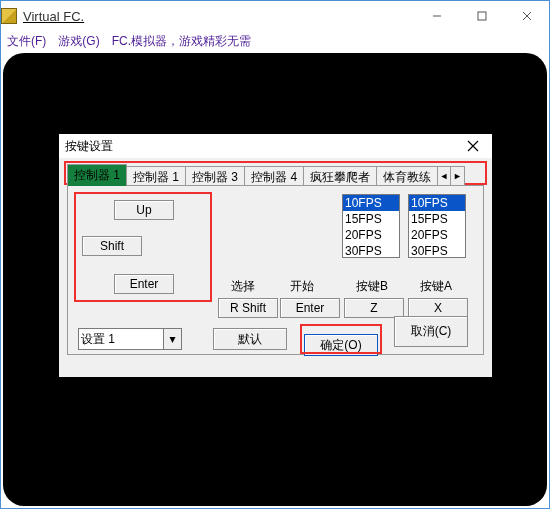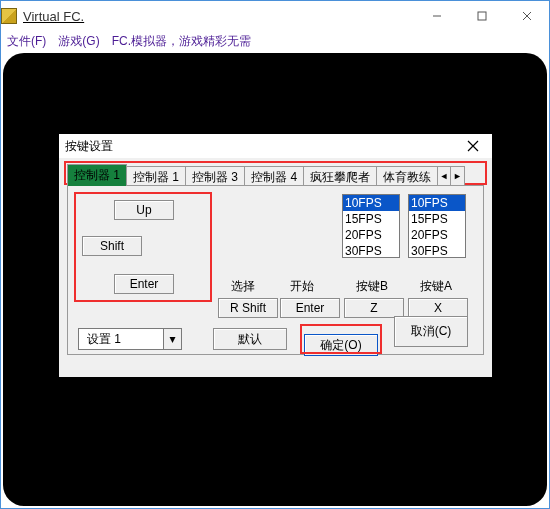--- a/index.html
+++ b/index.html
@@ -87,21 +87,21 @@
     width: 58px; height: 64px; border: 1px solid #7a7a7a; background: #fff; overflow: hidden;
     font-family: monospace; font-size: 12px;
   }
   .listbox .opt { padding: 0 2px; height: 16px; line-height: 16px; }
   .listbox .opt.sel { background: #0a56c8; color: #fff; }
 
   .small-label { font-size: 12px; }
 
   .combo {
     width: 104px; height: 22px; border: 1px solid #7a7a7a; background: #fff; display: flex; align-items: center;
-    font-size: 12px; padding-left: 8px; position: relative;
+    font-size: 12px; padding-left: 2px; position: relative;
   }
   .combo .caret {
     position: absolute; right: 0; top: 0; bottom: 0; width: 18px; border-left: 1px solid #7a7a7a;
     display: flex; align-items: center; justify-content: center; background: #efefef;
   }
 
   .hl-red { border: 2px solid #ef2e2e; position: absolute; pointer-events: none; }
 </style>
 </head>
 <body>

